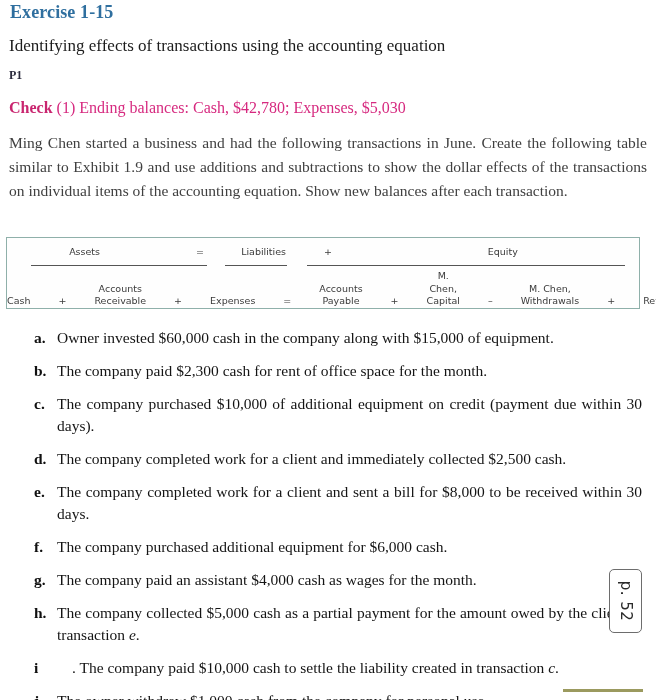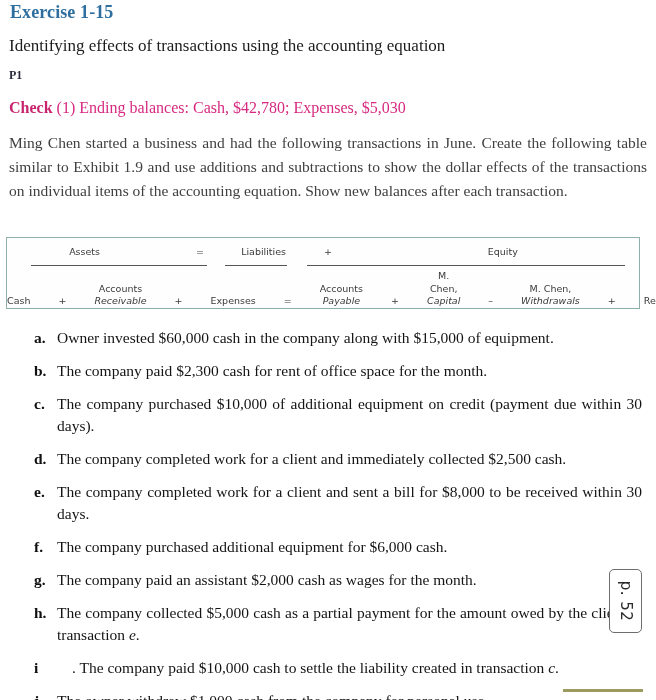--- a/index.html
+++ b/index.html
@@ -108,21 +108,21 @@
   .eq-row-bot { top: 32px; }
 
   .eq-cell {
     text-align: center;
     line-height: 12.5px;
   }
   .eq-op {
     text-align: center;
     line-height: 12.5px;
   }
-  .eq-cell .sub2 { display: block; font-style: italic; }
+  .eq-cell .sub2 { display: block; }
 
   
   .grp-line {
     position: absolute;
     height: 1px;
     background: #555;
     top: 27px;
   }
 
   
@@ -290,21 +290,21 @@
       <span class="txt">The company completed work for a client and sent a bill for $8,000 to be received within 30 days.</span>
     </div>
 
     <div class="titem">
       <span class="marker">f.</span>
       <span class="txt">The company purchased additional equipment for $6,000 cash.</span>
     </div>
 
     <div class="titem">
       <span class="marker">g.</span>
-      <span class="txt">The company paid an assistant $2,000 cash as wages for the month.</span>
+      <span class="txt">The company paid an assistant $4,000 cash as wages for the month.</span>
     </div>
 
     <div class="titem">
       <span class="marker">h.</span>
       <span class="txt">The company collected $5,000 cash as a partial payment for the amount owed by the client in transaction <em>e</em>.</span>
     </div>
 
     <div class="titem item-i">
       <span class="marker">i</span>
       <span class="txt">. The company paid $10,000 cash to settle the liability created in transaction <em>c</em>.</span>

